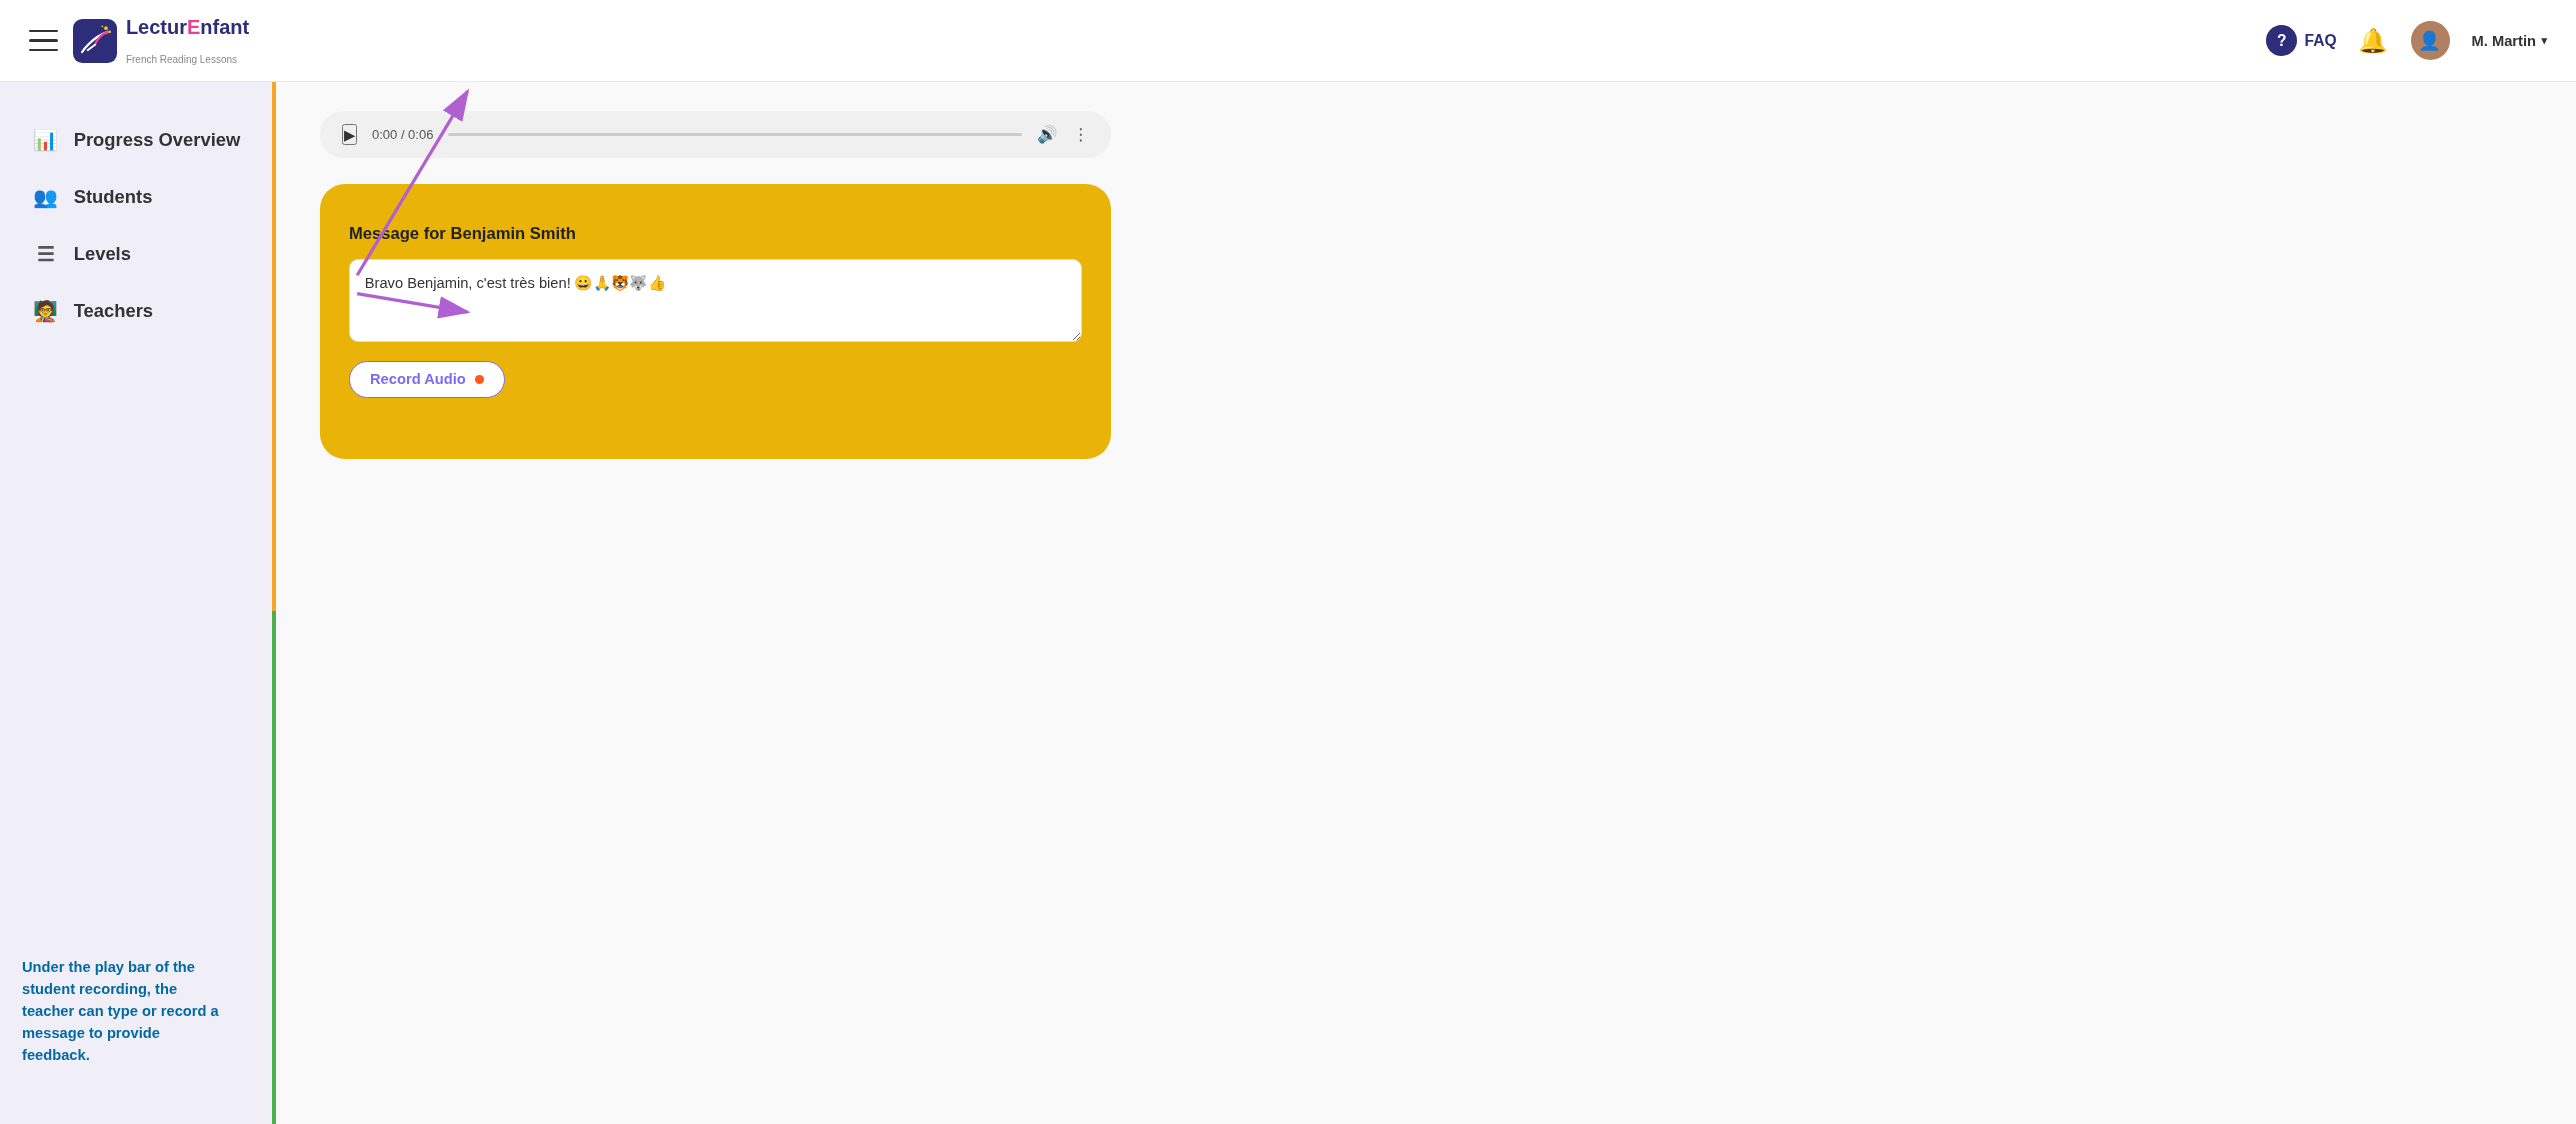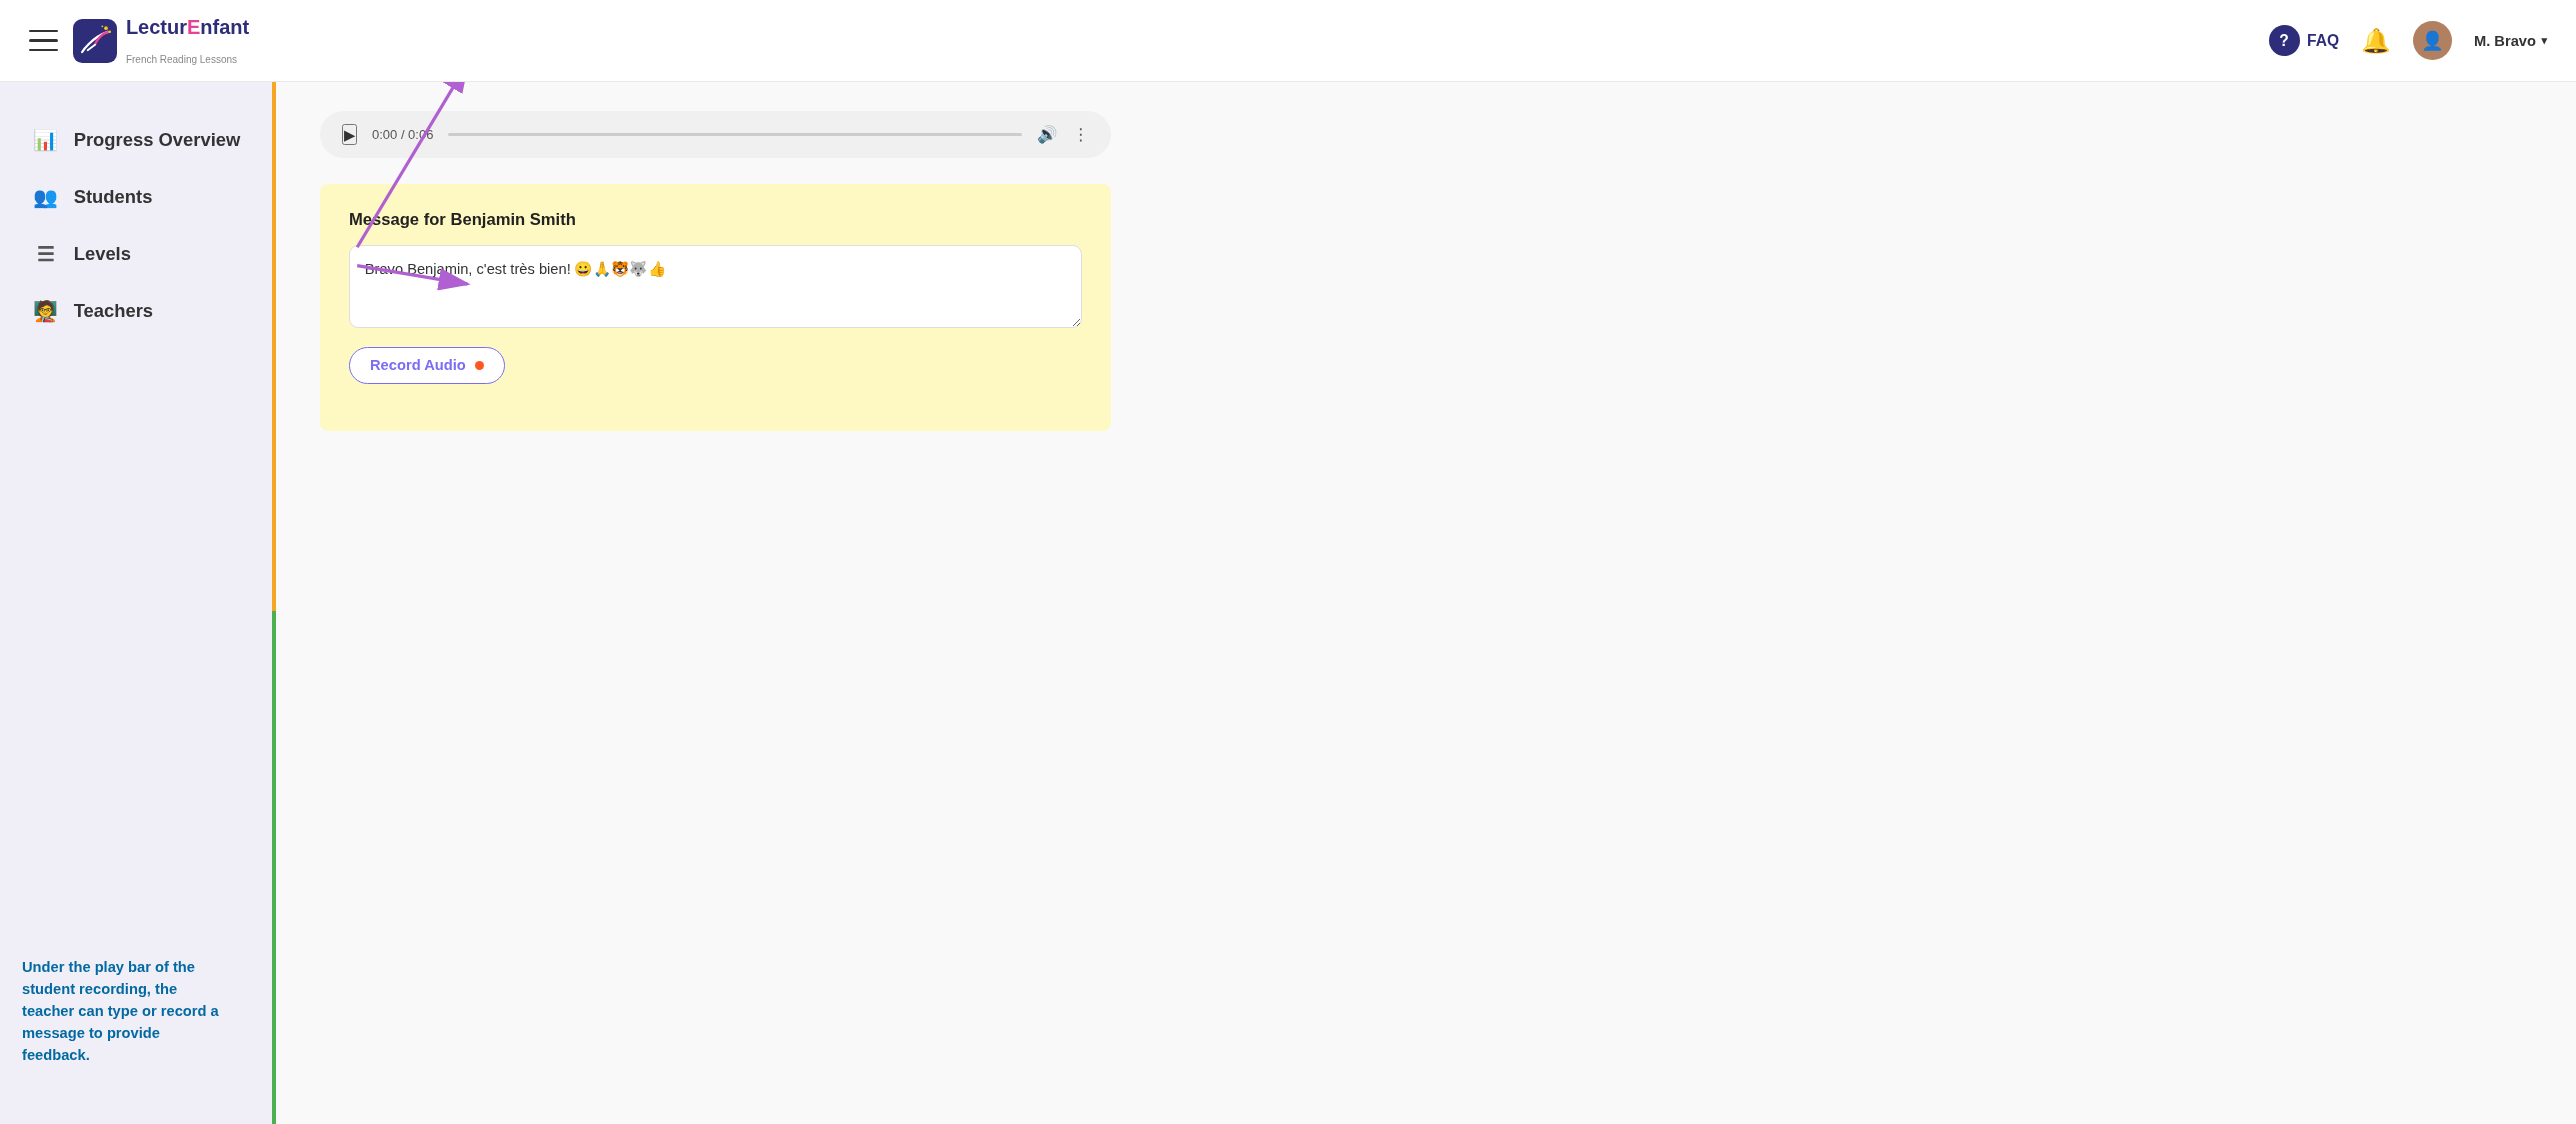--- a/index.html
+++ b/index.html
@@ -199,23 +199,23 @@
       color: #555;
     }
     .audio-more-icon {
       font-size: 16.6px;
       cursor: pointer;
       color: #555;
     }
 
     
     .message-box {
-      background: #fef9c3;
-      border-radius: 8px;
-      padding: 26px 29px;
+      background: #eab308;
+      border-radius: 25px;
+      padding: 40px 29px;
       max-width: 791px;
     }
     .message-title {
       font-size: 16.6px;
       font-weight: 700;
       color: #222;
       margin-bottom: 14.7px;
     }
     .message-textarea {
       width: 100%;
@@ -327,21 +327,21 @@
     </div>
   </div>
   <div class="header-right">
     <div class="faq-btn">
       <div class="faq-icon-circle">?</div>
       <span>FAQ</span>
     </div>
     <div class="notification-icon">🔔</div>
     <div class="avatar-face">👤</div>
     <div class="user-name">
-      <span>M. Bravo</span>
+      <span>M. Martin</span>
       <span class="chevron-down">▾</span>
     </div>
   </div>
 </header>
 
 <div class="main-layout">
 
   <aside class="sidebar">
     <div class="sidebar-item">
       <span class="sidebar-icon">📊</span>

